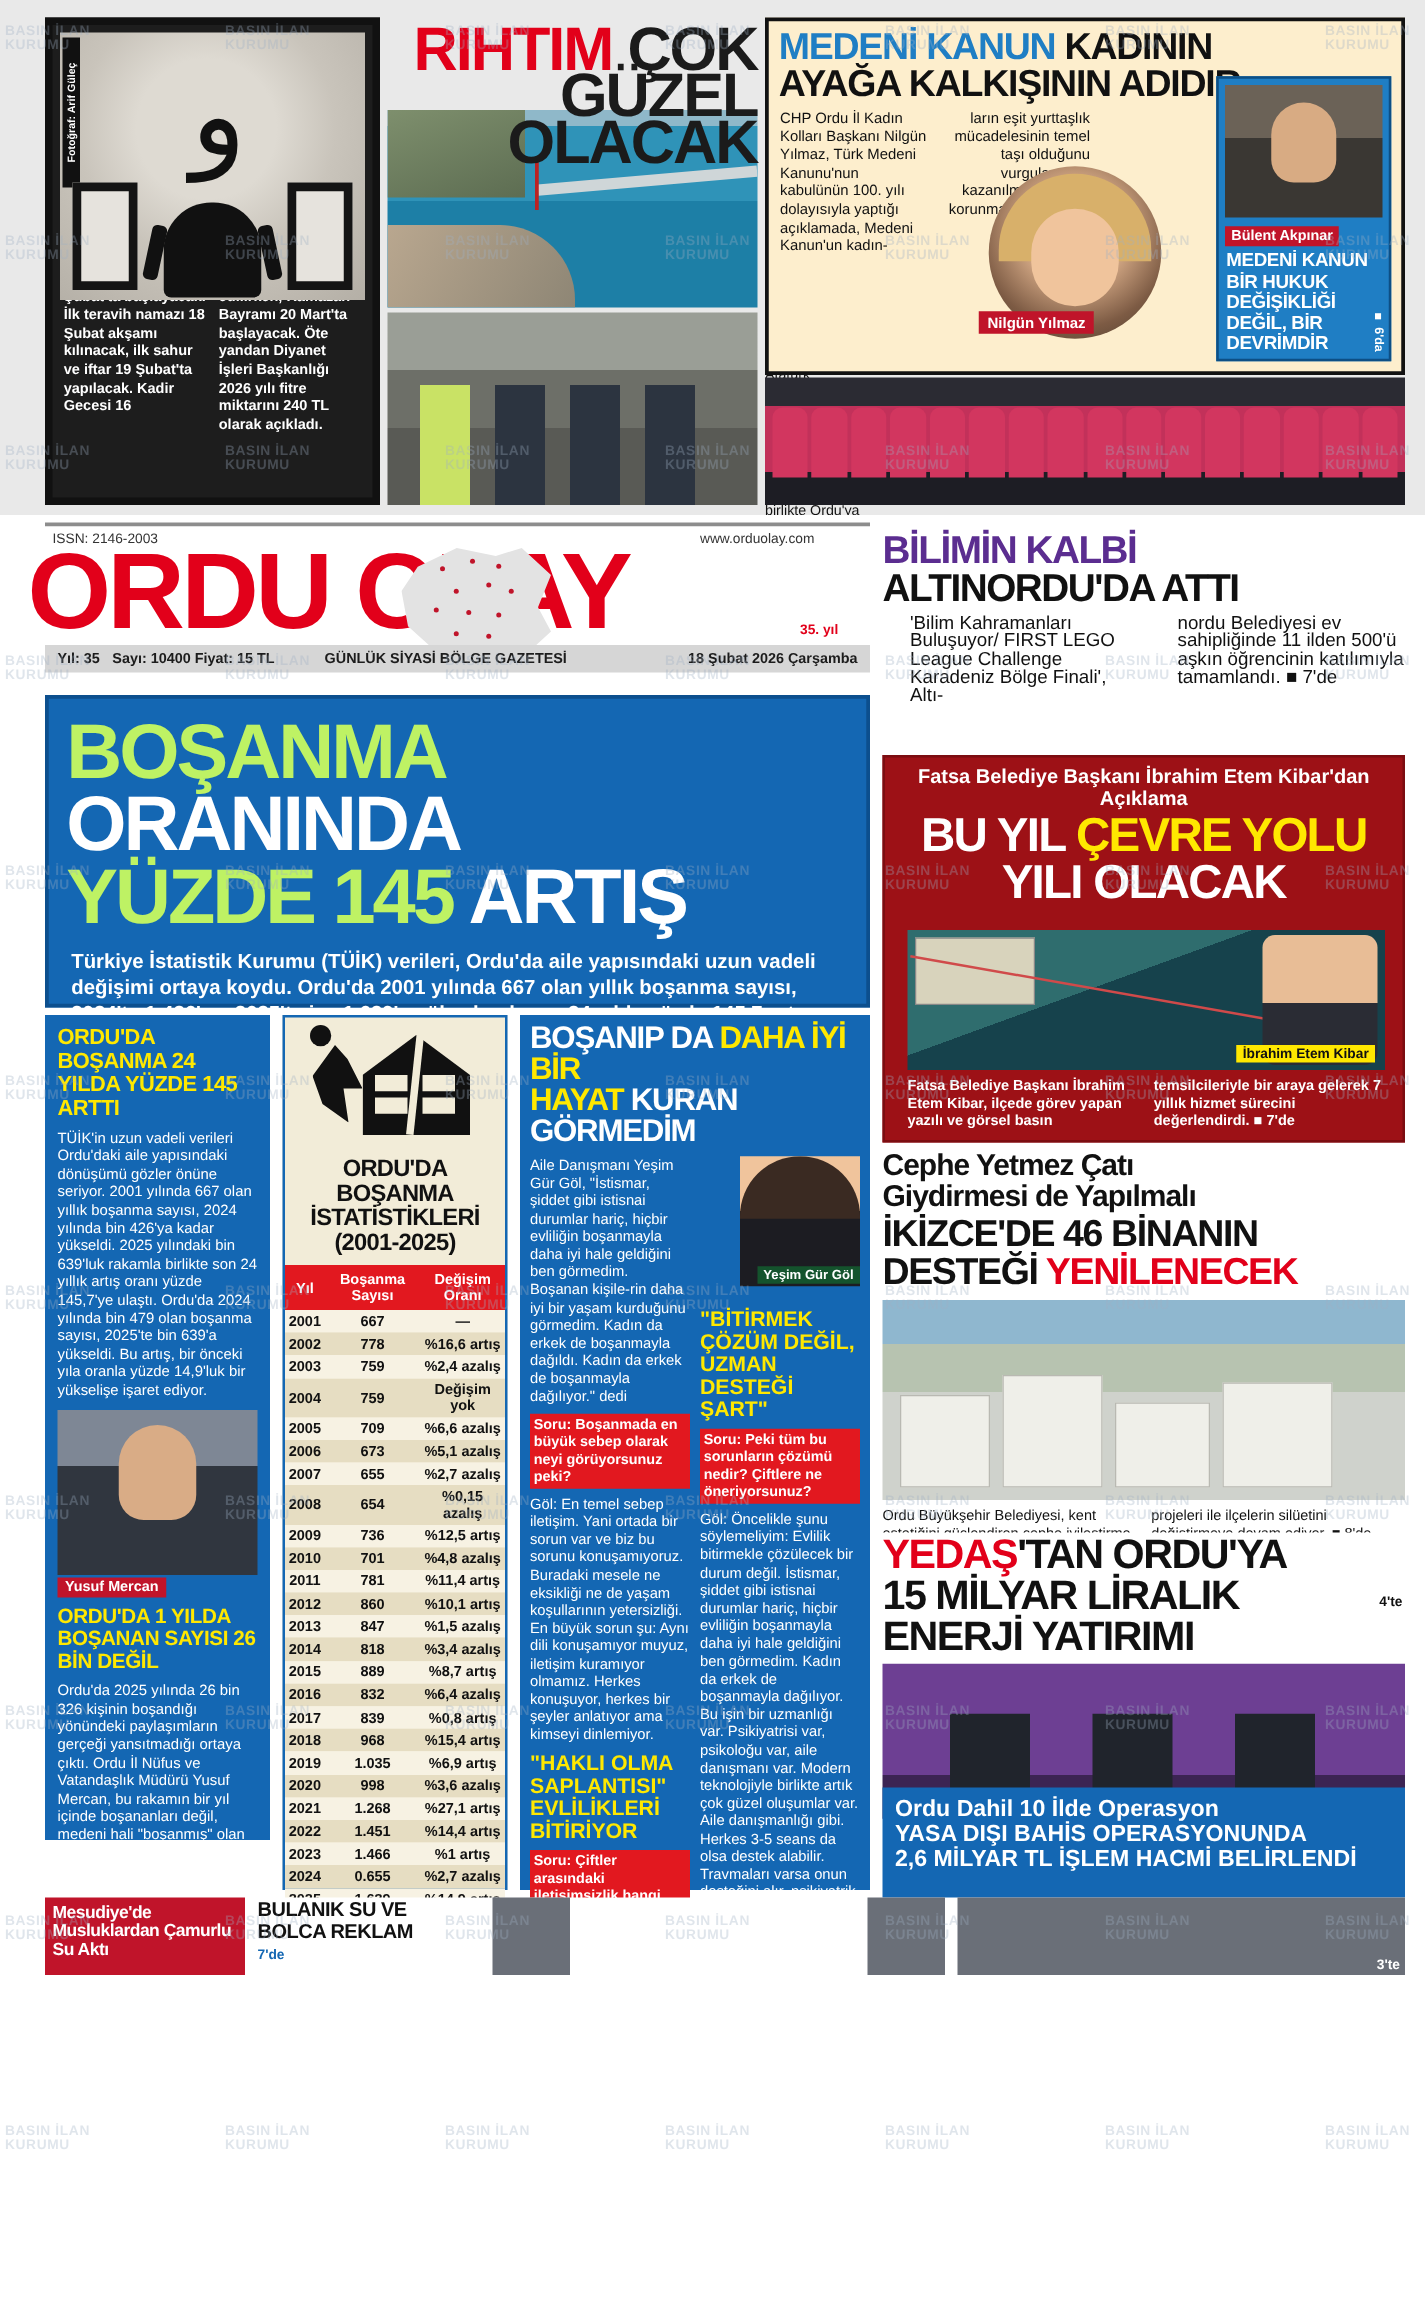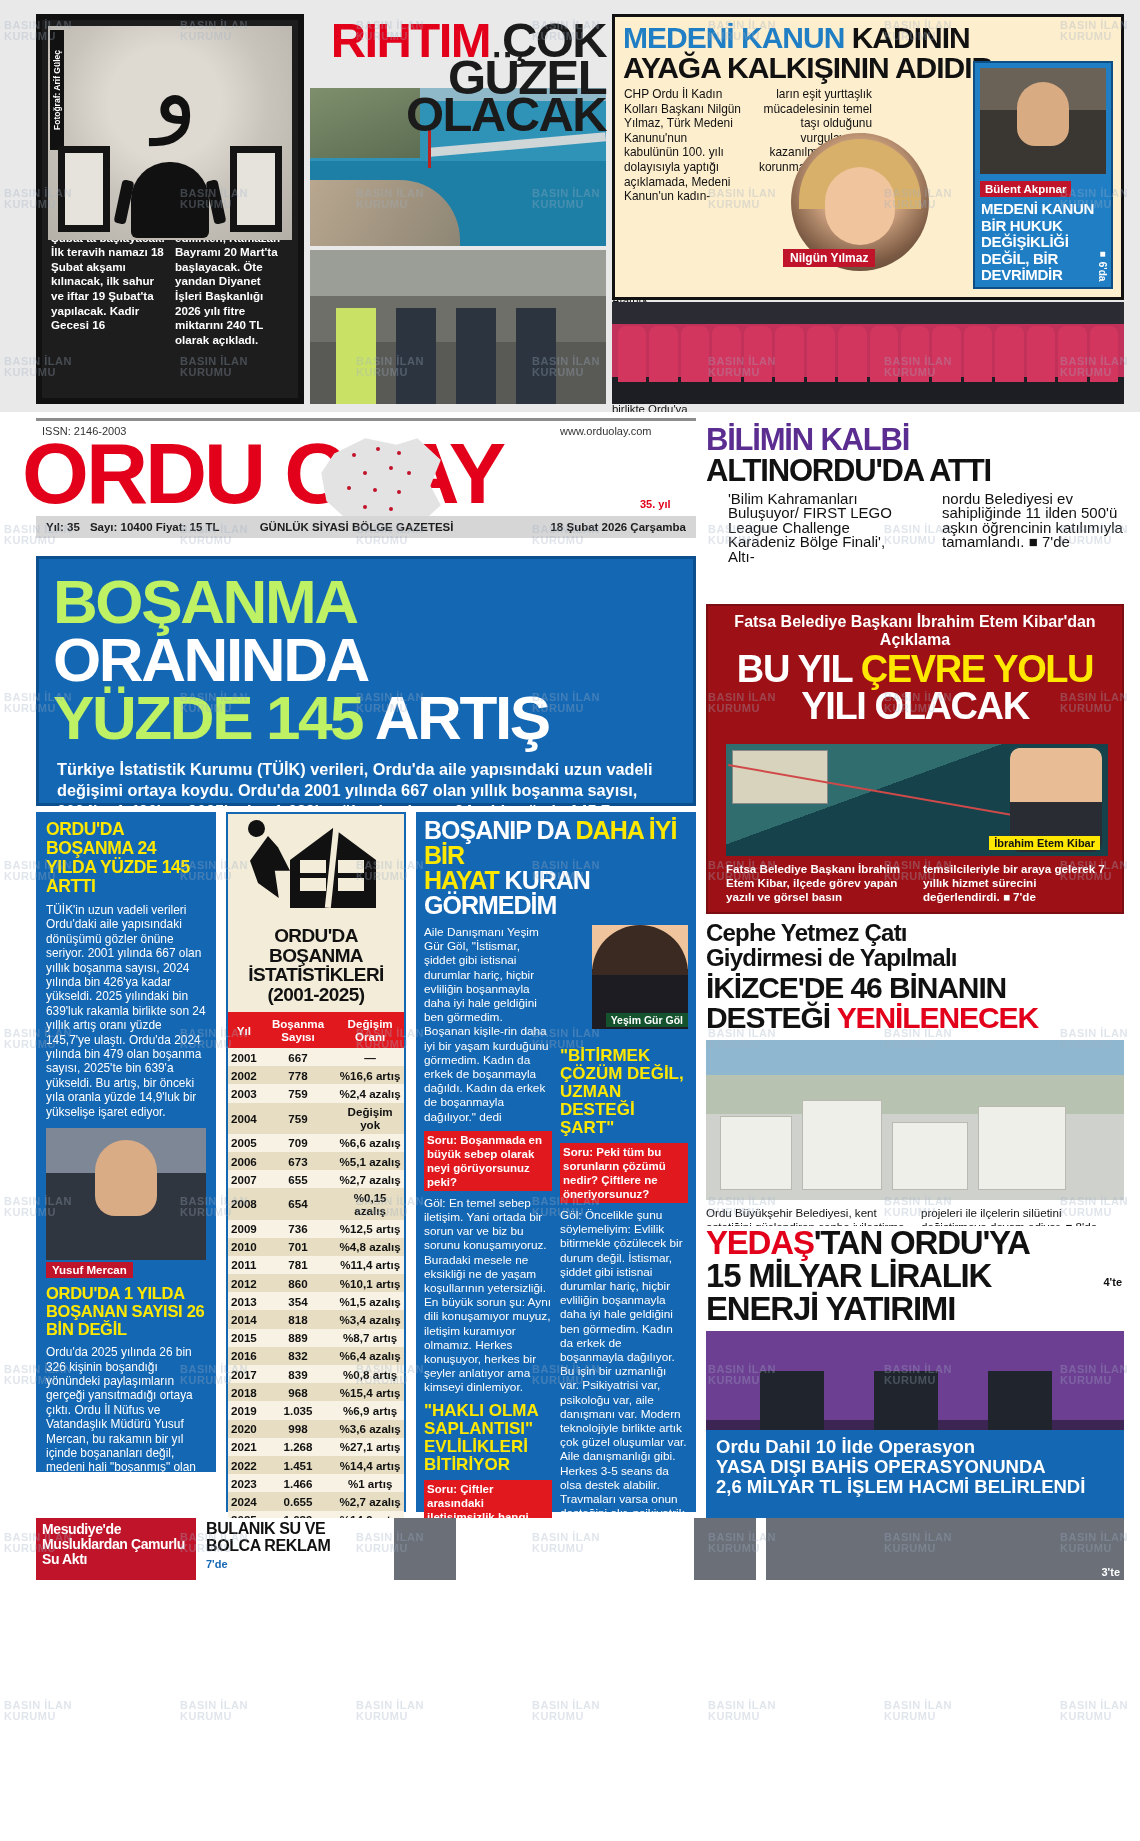--- a/index.html
+++ b/index.html
@@ -495,21 +495,21 @@
             <td>781</td>
             <td>%11,4 artış</td>
           </tr>
           <tr>
             <td>2012</td>
             <td>860</td>
             <td>%10,1 artış</td>
           </tr>
           <tr>
             <td>2013</td>
-            <td>354</td>
+            <td>847</td>
             <td>%1,5 azalış</td>
           </tr>
           <tr>
             <td>2014</td>
             <td>818</td>
             <td>%3,4 azalış</td>
           </tr>
           <tr>
             <td>2015</td>
             <td>889</td>

